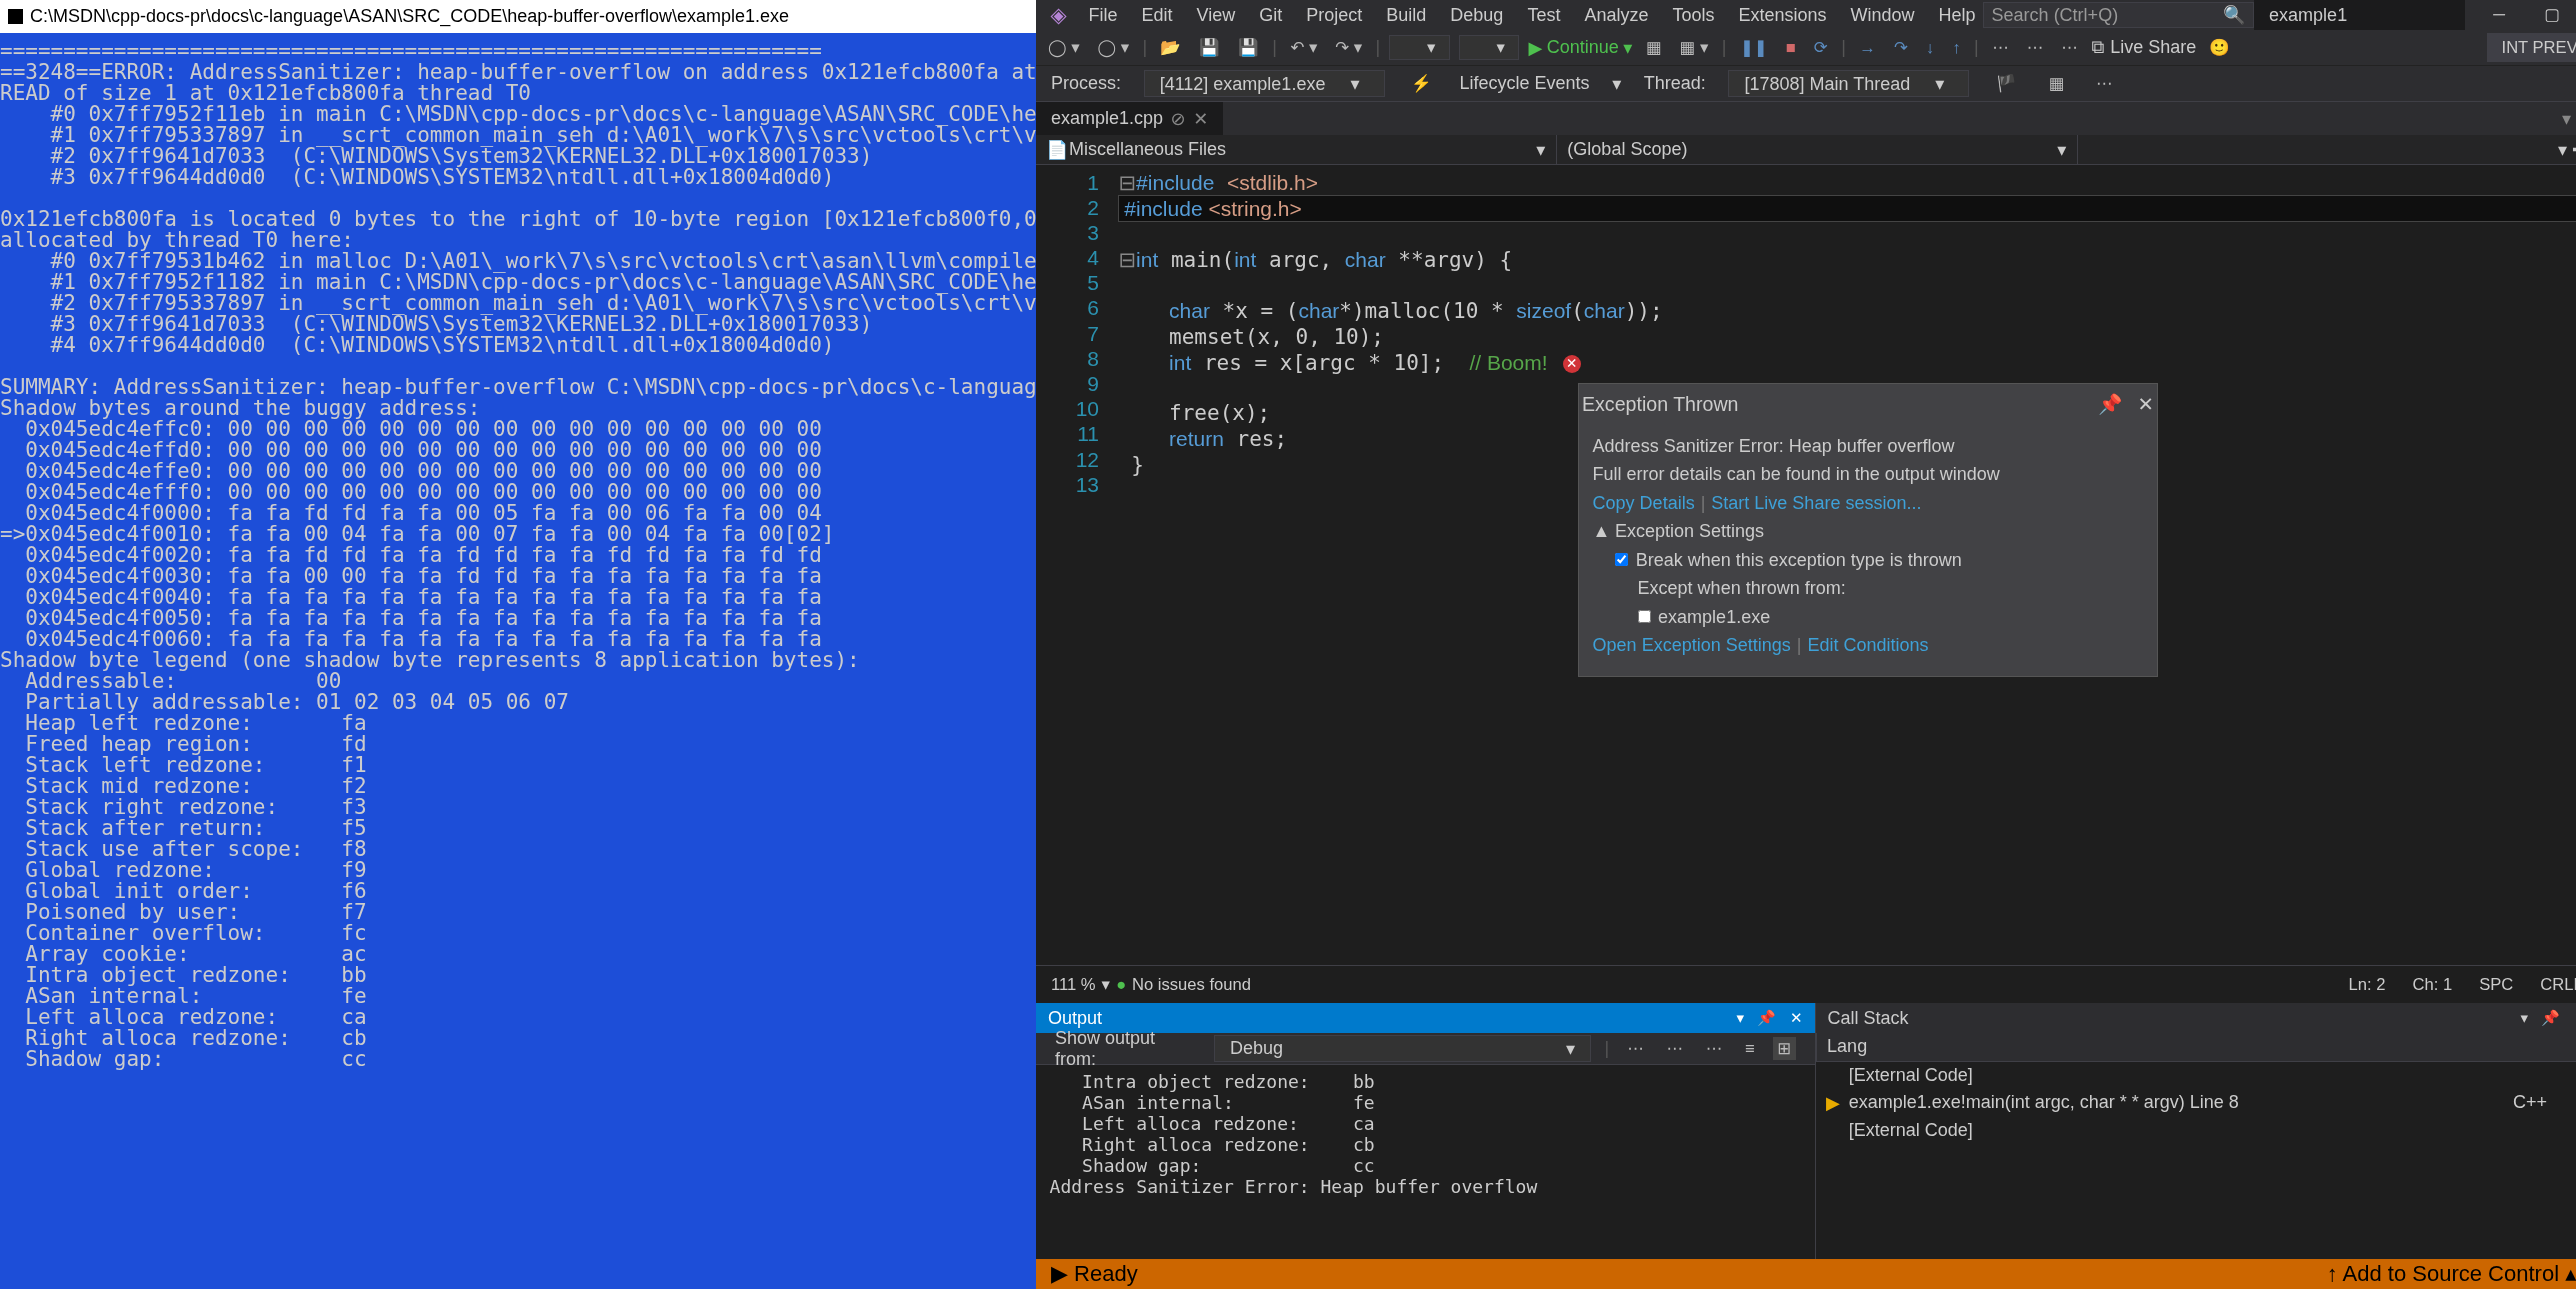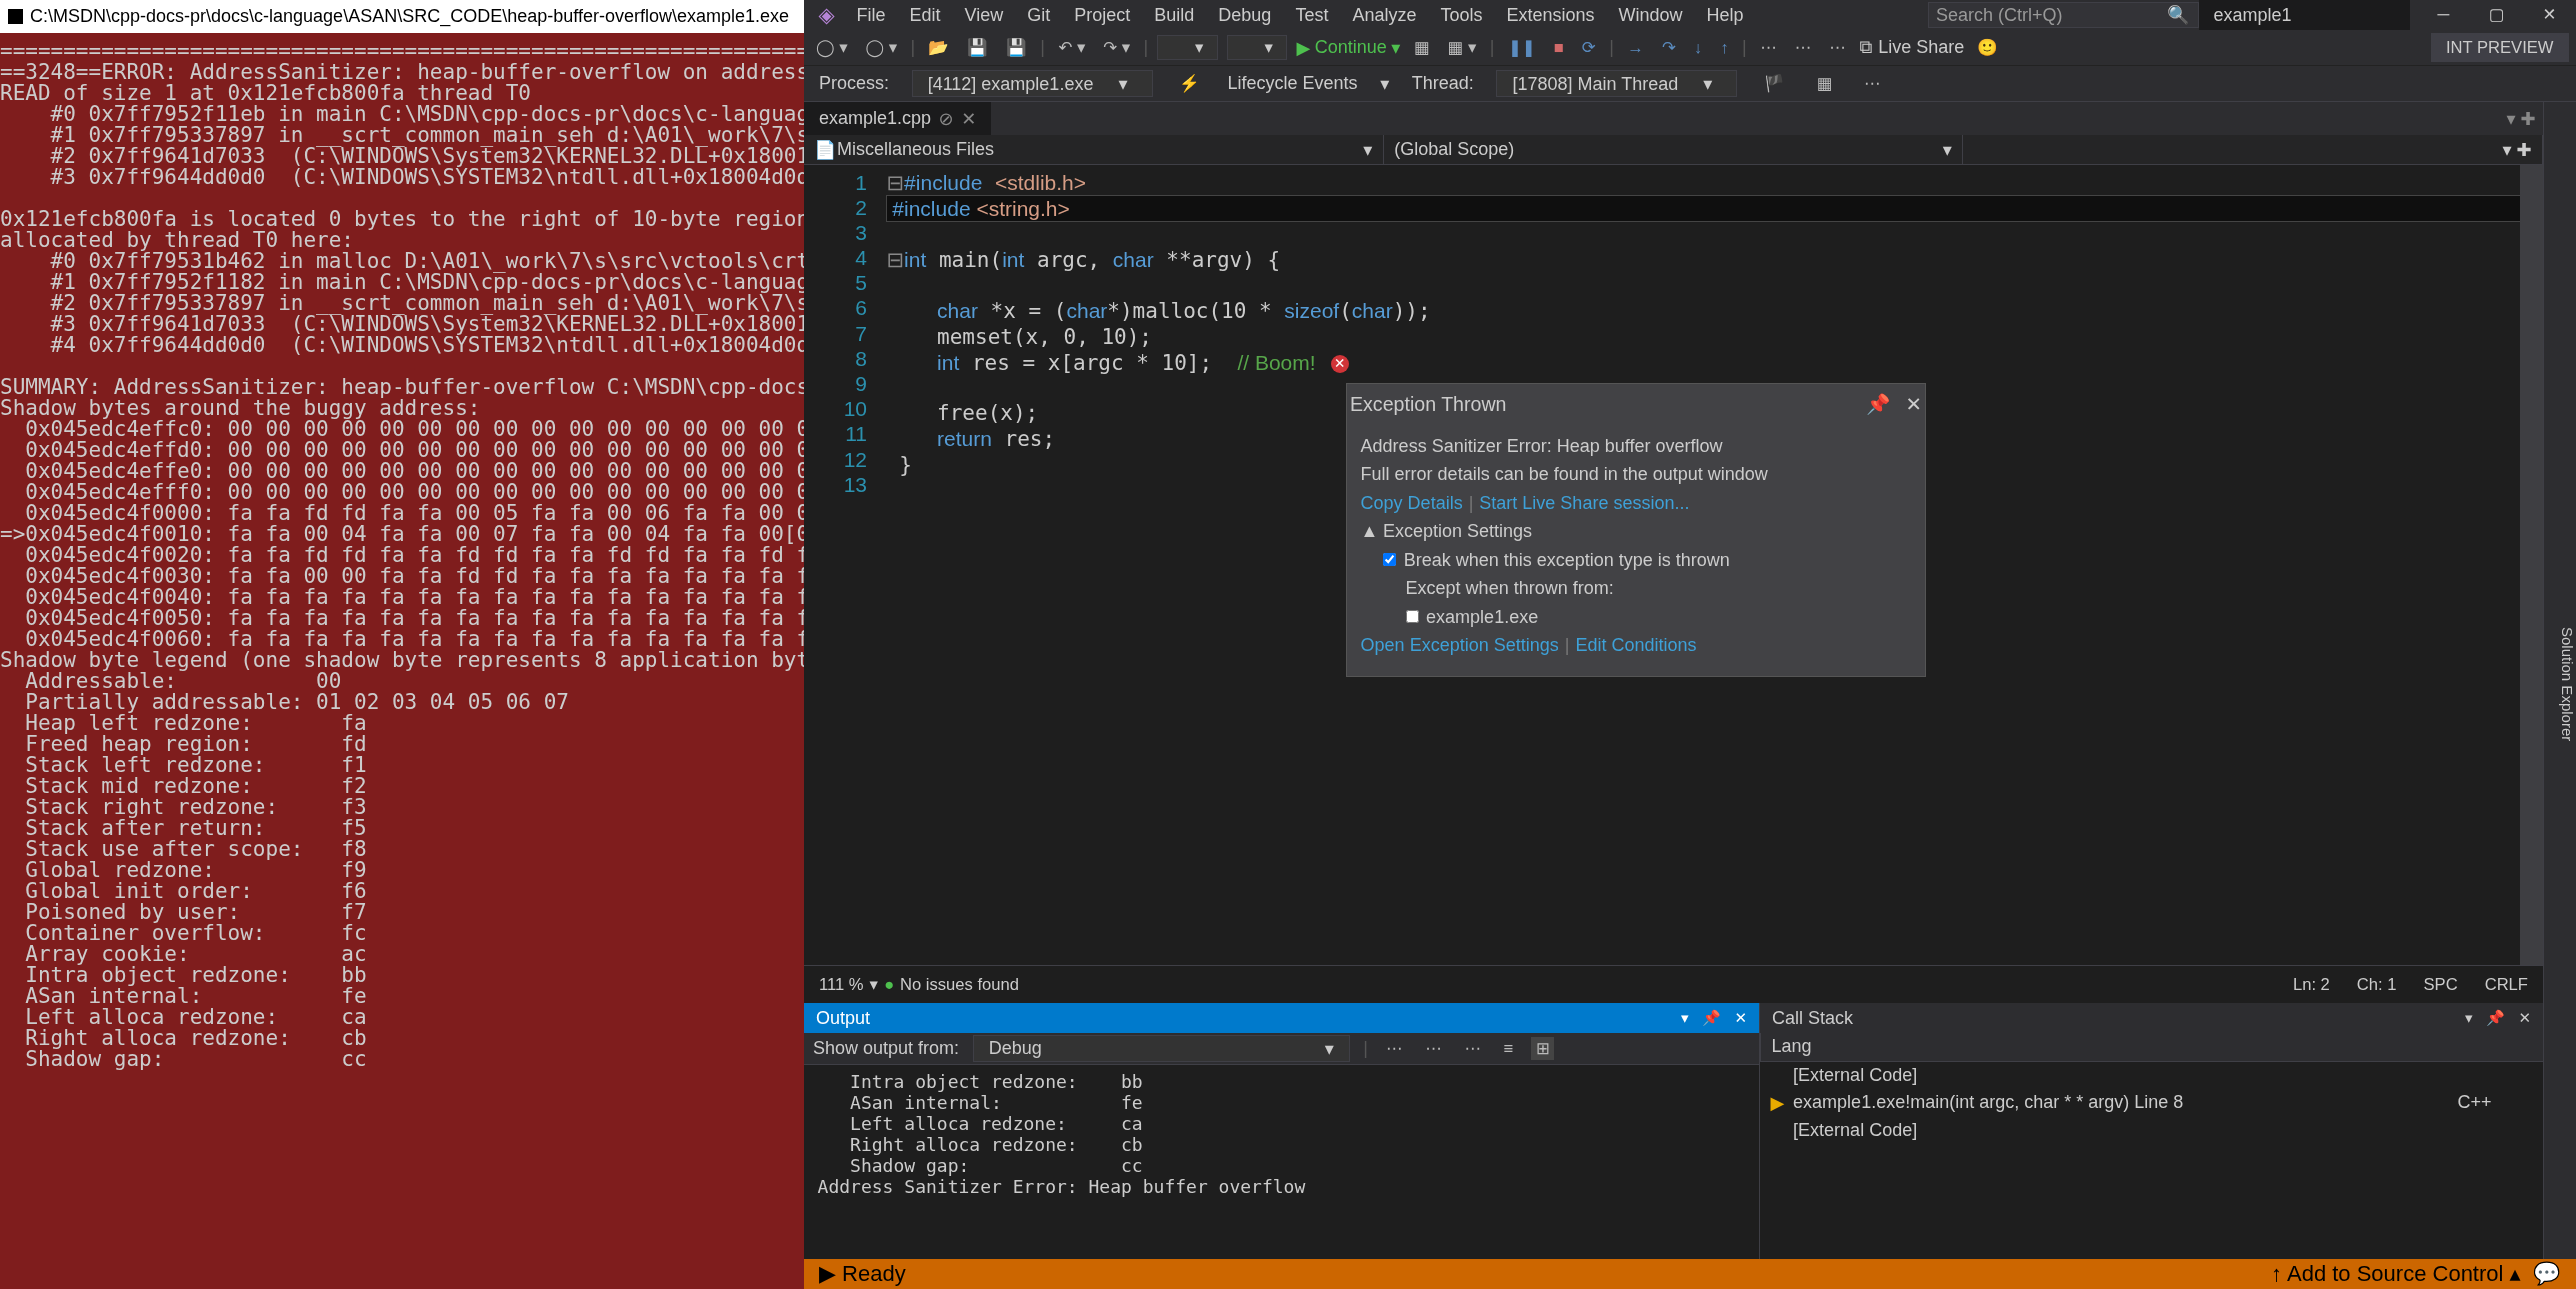--- a/index.html
+++ b/index.html
@@ -1,18 +1,18 @@
 <!DOCTYPE html>
 <html style="font-size:12px"><head>
 <meta charset="utf-8">
 <style>
 *{margin:0;padding:0;box-sizing:border-box;font-family:"Segoe UI",sans-serif}
 body{background:#000;width:2576px;height:1289px;overflow:hidden;font-size:18px}
 .root{display:flex;height:100%}
-.console{width:804px;height:100%;background:#7f1d1d;display:flex;flex-direction:column}
+.console{width:1036px;height:100%;background:#1d4ed8;display:flex;flex-direction:column}
 .console-title{height:33px;background:#fff;color:#000;font-size:18px;display:flex;align-items:center;padding:0 7.5px}
 .console-title .icon{width:15px;height:15px;background:#000;margin-right:7.5px;display:inline-block}
 .console-body{flex:1;padding:7.5px 0;color:#ccc;font-family:Consolas,monospace;font-size:21px;line-height:1.0;white-space:pre;overflow:hidden}
 .vs{flex:1;height:100%;background:#2d2d30;display:flex;flex-direction:column}
 .vs-titlebar{height:30px;background:#2d2d30;display:flex;align-items:center;color:#ccc;font-size:18px}
 .vs-logo{width:45px;height:30px;display:flex;align-items:center;justify-content:center}
 .vs-logo span{color:#b584d6;font-size:21px}
 .menu{display:flex;gap:24px;padding:0 7.5px}
 .menu span{color:#ccc;cursor:pointer}
 .search-box{margin-left:auto;background:#333337;border:0.8px solid #3f3f46;height:26px;width:271px;display:flex;align-items:center;padding:0 7.5px;color:#999;font-size:18px}
@@ -53,21 +53,21 @@
 .exp-head{color:#ccc;margin-top:9px}
 .tri{display:inline-block;margin-right:4.5px}
 .status-ed{height:38px;background:#1e1e1e;border-top:0.8px solid #3f3f46;display:flex;align-items:center;color:#ccc;font-size:16.6px;padding:0 15px;gap:6px}
 .status-ed .r{margin-left:auto;display:flex;gap:27px}
 .ok{color:#4ec04e;margin-right:6px}
 .bottom-panels{display:flex;height:256px}
 .output{flex:1;display:flex;flex-direction:column;background:#d946ef}
 .panel-title{height:30px;background:#007acc;color:#fff;padding:3px 12px;display:flex;align-items:center;font-size:18px}
 .panel-title.dark{background:#2d2d30;color:#ccc}
 .panel-title .r{margin-left:auto;display:flex;gap:13.6px;font-size:15px}
-.output-tool{height:32px;background:#2d2d30;display:flex;align-items:center;padding:0 9px;gap:13.6px;color:#ccc;font-size:18px;border-bottom:0.8px solid #3f3f46}
+.output-tool{height:32px;background:#2d2d30;display:flex;align-items:center;padding:0 19px;gap:13.6px;color:#ccc;font-size:18px;border-bottom:0.8px solid #3f3f46}
 .output-body{flex:1;background:#1e1e1e;color:#ccc;font-family:Consolas,monospace;font-size:18px;padding:6px 13.6px;white-space:pre;overflow:auto}
 .callstack{width:784px;background:#252526;border-left:0.8px solid #3f3f46;display:flex;flex-direction:column}
 .cs-header{height:29px;background:#2d2d30;border-bottom:0.8px solid #3f3f46;display:flex;color:#ccc;font-size:18px}
 .cs-header .name{flex:1;padding:3px 10.5px}
 .cs-header .lang{width:90px;padding:3px 10.5px;border-left:0.8px solid #3f3f46}
 .cs-body{flex:1;background:#1e1e1e;color:#ccc;font-size:18px}
 .cs-row{display:flex;padding:3px 10.5px}
 .cs-row .arrow{width:22.6px;color:#e8ab00}
 .cs-row .n{flex:1}
 .cs-row .l{width:75px}

